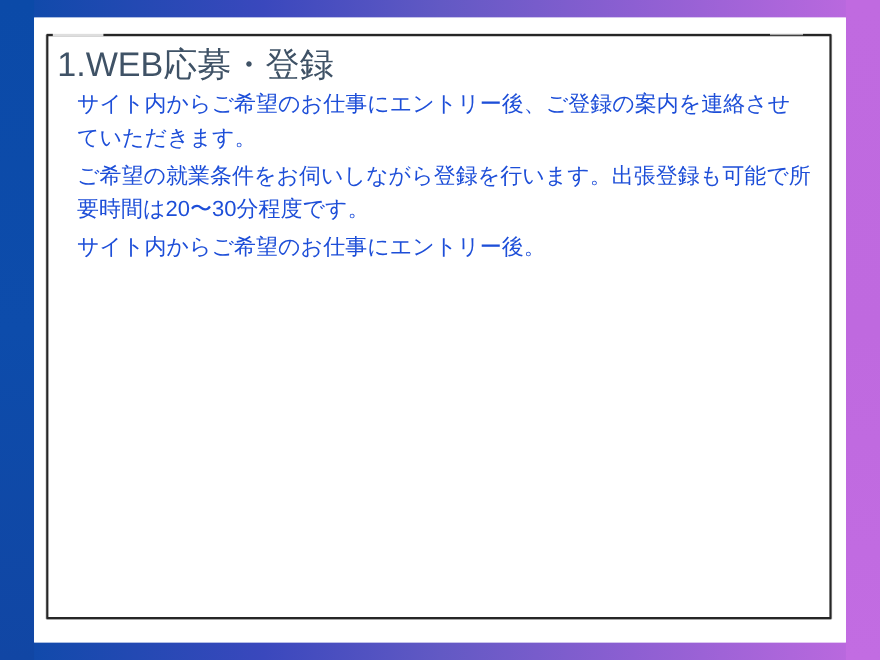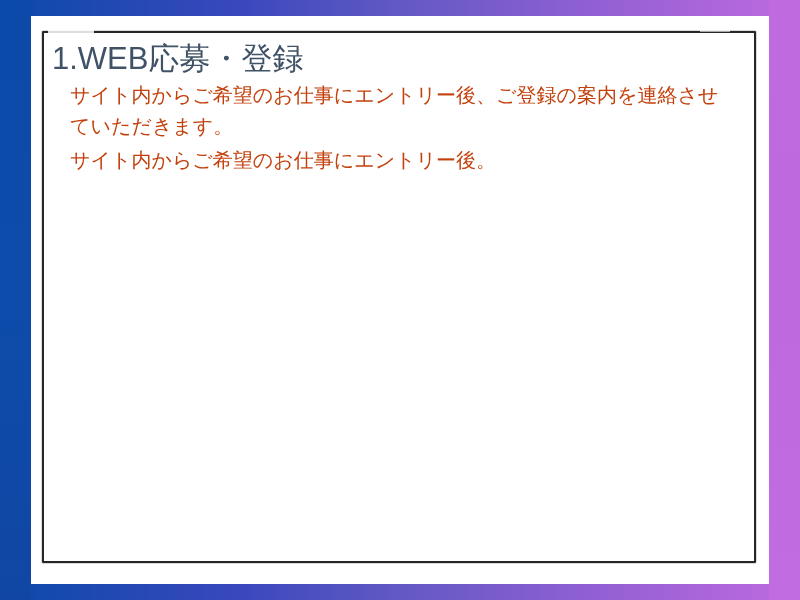--- a/index.html
+++ b/index.html
@@ -102,21 +102,21 @@
     color: #3f5266;
     white-space: nowrap;
   }
 
   .step-body {
     margin: 0;
     padding: 1px 0 0 26px;
     font-size: 20px;
     font-weight: normal;
     line-height: 1.52;
-    color: #c2410c;
+    color: #1d4ed8;
     text-align: left;
   }
 
   .step-2 .step-heading,
   .step-3 .step-heading { letter-spacing: -0.2px; }
 </style>
 </head>
 <body>
 
 <div id="slide">
@@ -137,20 +137,21 @@
 
 
     <ol class="steps">
 
       <li class="step step-1">
         <h2 class="step-heading">1.WEB応募・登録</h2>
         <p class="step-body">サイト内からご希望のお仕事にエントリー後、ご登録の案内を連絡させていただきます。</p>
       </li>
 
       <li class="step step-2">
+        <p class="step-body">ご希望の就業条件をお伺いしながら登録を行います。出張登録も可能で所要時間は20〜30分程度です。</p>
       </li>
 
 
       <li class="step step-4">
         <p class="step-body">サイト内からご希望のお仕事にエントリー後。</p>
       </li>
 
     </ol>
   </div>
 </div>

